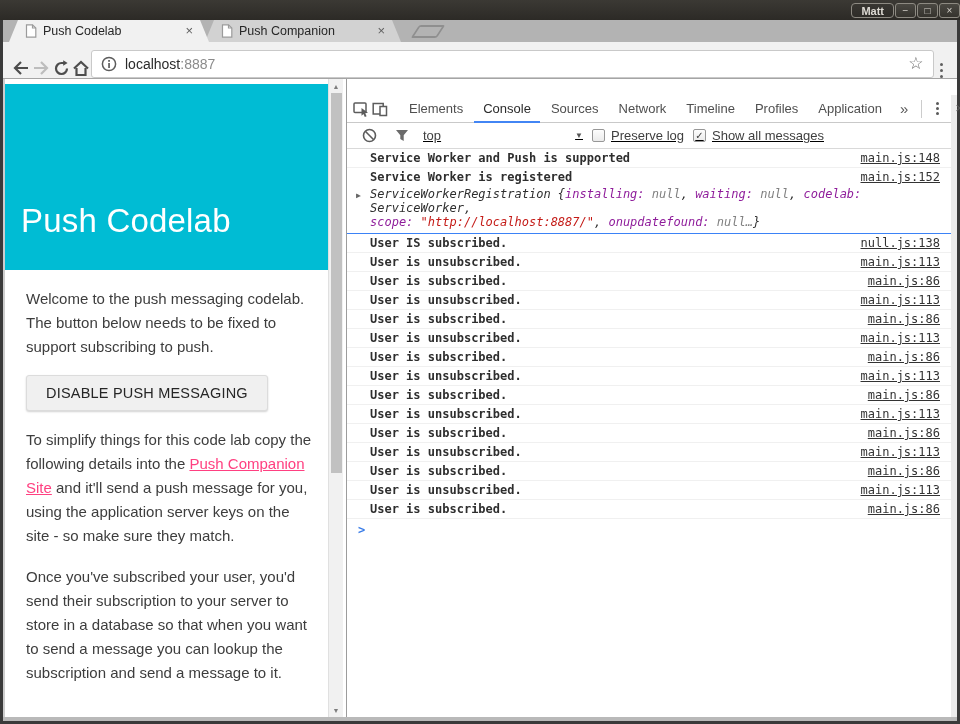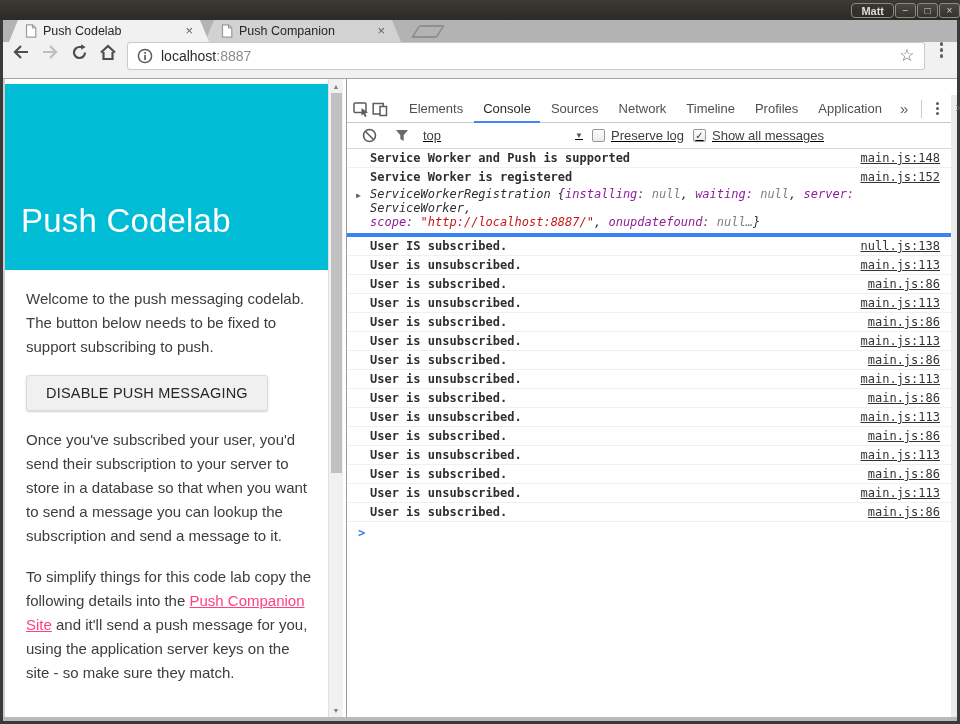--- a/index.html
+++ b/index.html
@@ -19,21 +19,21 @@
   
   .tabstrip { height:22px; background:#b3b3b3; display:flex; align-items:flex-end; padding-left:6px; }
   .tab { height:22px; display:flex; align-items:center; gap:6px; padding:0 16px; clip-path:polygon(9px 0, calc(100% - 9px) 0, 100% 100%, 0 100%); font-size:12.5px; color:#272727; }
   .tab.active { background:#f1f1f1; width:200px; z-index:2; }
   .tab.inactive { background:#d2d2d2; width:196px; margin-left:-4px; }
   .tab .title { flex:1; white-space:nowrap; overflow:hidden; }
   .tab .tab-close { color:#5f5f5f; font-size:13px; line-height:10px; }
   .newtab { width:26px; height:13px; border:2px solid #8f8f8f; border-radius:2px; transform:skewX(-33deg); margin:0 0 4px 14px; }
 
   
-  .toolbar { height:37px; background:#f1f1f1; border-bottom:1px solid #a5a5a5; display:flex; align-items:flex-start; padding:0 8px; gap:9px; }
+  .toolbar { height:37px; background:#f1f1f1; border-bottom:1px solid #a5a5a5; display:flex; align-items:flex-end; padding:0 8px; gap:0; }
   .navicon { width:20px; height:20px; display:flex; align-items:center; justify-content:center; }
   .addressbar { flex:1; height:28px; background:#fff; border:1px solid #c9c9c9; border-radius:3px; display:flex; align-items:center; padding:0 9px; gap:8px; }
   .url { font-size:14px; color:#2b2b2b; flex:1; }
   .url .port { color:#8b8b8b; }
   .star { font-size:17px; color:#6c6c6c; line-height:16px; }
   .menu-dots { display:flex; flex-direction:column; gap:2.5px; padding:0 6px; }
   .menu-dots i { width:3.5px; height:3.5px; border-radius:50%; background:#5f5f5f; }
 
   
   .content { flex:1; display:flex; min-height:0; background:#fff; }
@@ -66,21 +66,21 @@
   .dt-close { font-size:15px; color:#5a5a5a; padding:0 8px 2px 6px; }
 
   .dt-filter { height:26px; border-bottom:1px solid #d9d9d9; display:flex; align-items:center; gap:9px; padding:0 10px;text-decoration:underline; }
   .ctx-select { display:flex; align-items:center; font-size:13px; color:#3f3f3f; width:160px; }
   .ctx-select .caret { margin-left:auto; font-size:8px; color:#555; }
   .chk { display:flex; align-items:center; gap:6px; font-size:13px; color:#3f3f3f; }
   .box { width:13px; height:13px; border:1px solid #979797; border-radius:2px; background:linear-gradient(#fdfdfd,#ebebeb); display:flex; align-items:center; justify-content:center; font-size:10px; color:#3c3c3c; line-height:10px; }
 
   .console { flex:1; overflow:hidden; font-family:"DejaVu Sans Mono", monospace; font-size:12px; color:#2e2e2e; }
   .crow { display:flex; justify-content:space-between; align-items:baseline; min-height:19px; padding:2px 11px 1px 23px; border-bottom:1px solid #f0f0f0; }
-  .cgroup { border-bottom:4px solid #3b82f6; }
+  .cgroup { border-bottom:1px solid #3b82f6; }
   .cgroup .crow { border-bottom:none; }
   .ctext { white-space:nowrap; overflow:hidden;font-weight:bold; }
   .clink { color:#333; text-decoration:underline; white-space:nowrap; margin-left:12px; font-size:12px;text-align:center; }
   .preview { position:relative; padding:0 11px 4px 23px; font-style:italic; line-height:14px; }
   .preview .exp { position:absolute; left:9px; top:2px; font-size:8px; color:#666; font-style:normal; }
   .tok-obj { color:#2e2e2e; }
   .tok-key { color:#8f1d9b; }
   .tok-nul { color:#808080; }
   .tok-str { color:#c41a16; }
   .prompt-row { padding:4px 11px; }
@@ -169,22 +169,22 @@
 
     <div class="content">
 
       <div class="page-wrap">
         <div class="page">
           <div class="hero">
             <h1>Push Codelab</h1>
           </div>
           <p>Welcome to the push messaging codelab. The button below needs to be fixed to support subscribing to push.</p>
           <button class="push-btn">DISABLE PUSH MESSAGING</button>
+          <p><span>To simplify things for this code lab copy the following details into the </span><a class="pink-link" href="#">Push Companion Site</a><span> and it'll send a push message for you, using the application server keys on the site - so make sure they match.</span></p>
           <p>Once you've subscribed your user, you'd send their subscription to your server to store in a database so that when you want to send a message you can lookup the subscription and send a message to it.</p>
-          <p><span>To simplify things for this code lab copy the following details into the </span><a class="pink-link" href="#">Push Companion Site</a><span> and it'll send a push message for you, using the application server keys on the site - so make sure they match.</span></p>
           
         </div>
         <div class="page-scrollbar">
           <span class="sb-arrow">▲</span>
           <div class="sb-thumb"></div>
           <div class="sb-spacer"></div>
           <span class="sb-arrow">▼</span>
         </div>
       </div>
 
@@ -261,21 +261,21 @@
               </div>
             </div>
 
           <div class="cgroup">
             <div class="crow">
               <span class="ctext">Service Worker is registered</span>
               <a class="clink" href="#">main.js:152</a>
             </div>
             <div class="preview">
               <span class="exp">▶</span>
-              <div><span class="tok-obj">ServiceWorkerRegistration {</span><span class="tok-key">installing:</span><span class="tok-nul"> null</span><span class="tok-obj">, </span><span class="tok-key">waiting:</span><span class="tok-nul"> null</span><span class="tok-obj">, </span><span class="tok-key">server:</span><span class="tok-obj"> ServiceWorker,</span></div>
+              <div><span class="tok-obj">ServiceWorkerRegistration {</span><span class="tok-key">installing:</span><span class="tok-nul"> null</span><span class="tok-obj">, </span><span class="tok-key">waiting:</span><span class="tok-nul"> null</span><span class="tok-obj">, </span><span class="tok-key">codelab:</span><span class="tok-obj"> ServiceWorker,</span></div>
               <div><span class="tok-key">scope:</span><span class="tok-str"> "http://localhost:8887/"</span><span class="tok-obj">, </span><span class="tok-key">onupdatefound:</span><span class="tok-nul"> null…</span><span class="tok-obj">}</span></div>
             </div>
           </div>
 
           <div>
 
               <div class="crow">
                 <span class="ctext">User IS subscribed.</span>
                 <a class="clink" href="#">null.js:138</a>
               </div>

